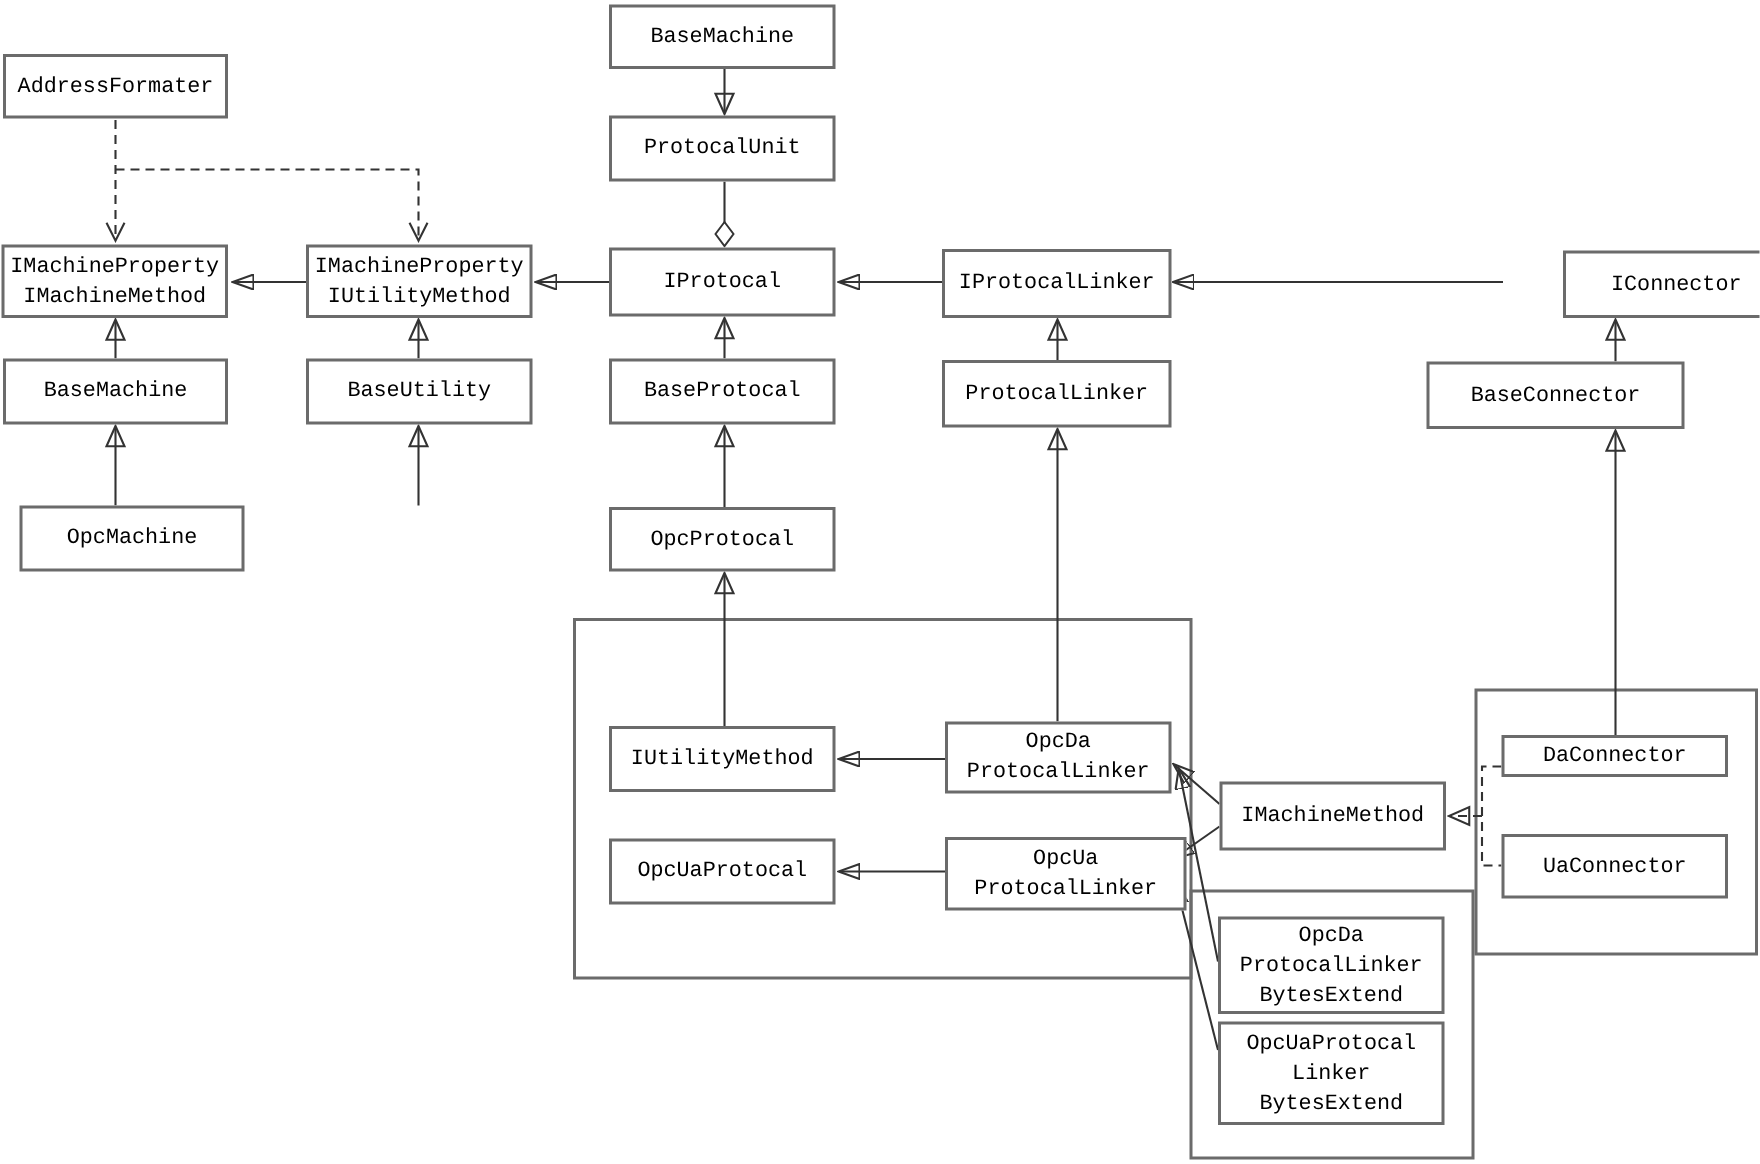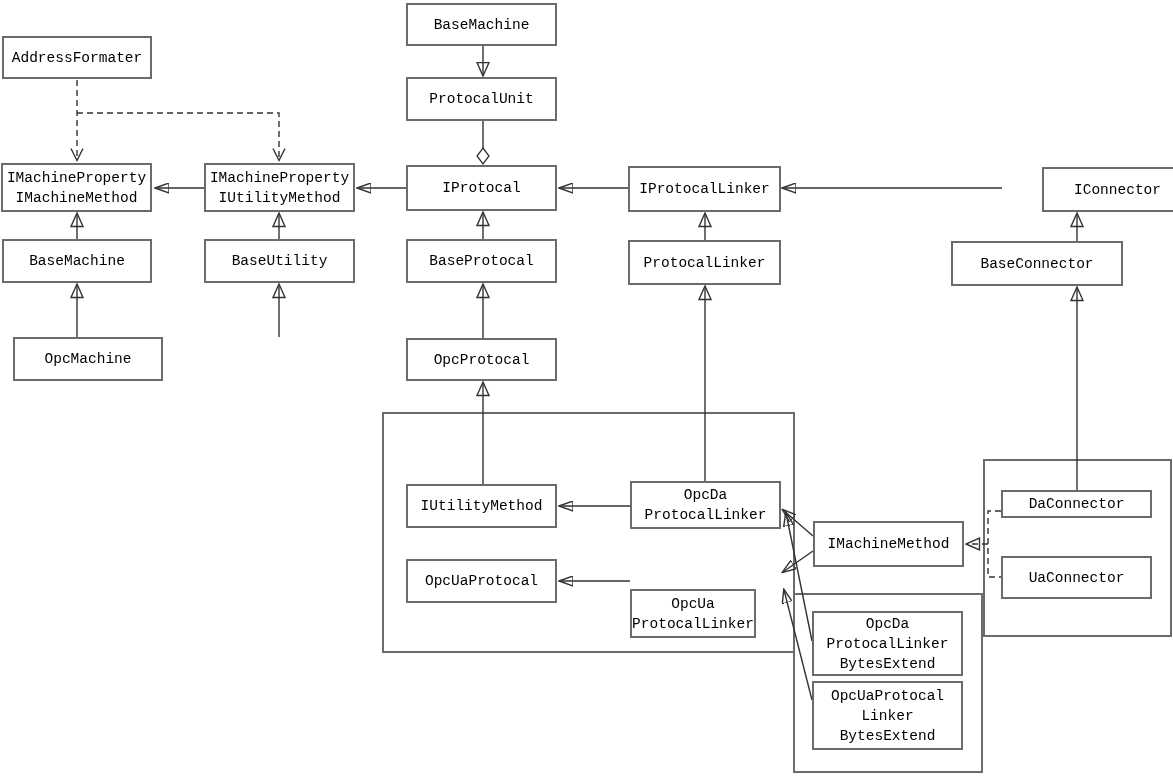--- a/index.html
+++ b/index.html
@@ -141,21 +141,21 @@
   <div class="box" style="left:406px;top:484px;width:151px;height:44px">
     <span class="lbl">IUtilityMethod</span>
   </div>
   <div class="box" style="left:406px;top:559px;width:151px;height:44px">
     <span class="lbl">OpcUaProtocal</span>
   </div>
   <div class="box" style="left:630px;top:481px;width:151px;height:48px">
     <span class="lbl">OpcDa
 ProtocalLinker</span>
   </div>
-  <div class="box" style="left:630px;top:589px;width:126px;height:49px">
+  <div class="box" style="left:630px;top:558px;width:161px;height:49px">
     <span class="lbl">OpcUa
 ProtocalLinker</span>
   </div>
   <div class="box" style="left:813px;top:521px;width:151px;height:46px">
     <span class="lbl">IMachineMethod</span>
   </div>
   <div class="box" style="left:1001px;top:490px;width:151px;height:28px">
     <span class="lbl">DaConnector</span>
   </div>
   <div class="box" style="left:1001px;top:556px;width:151px;height:43px">

